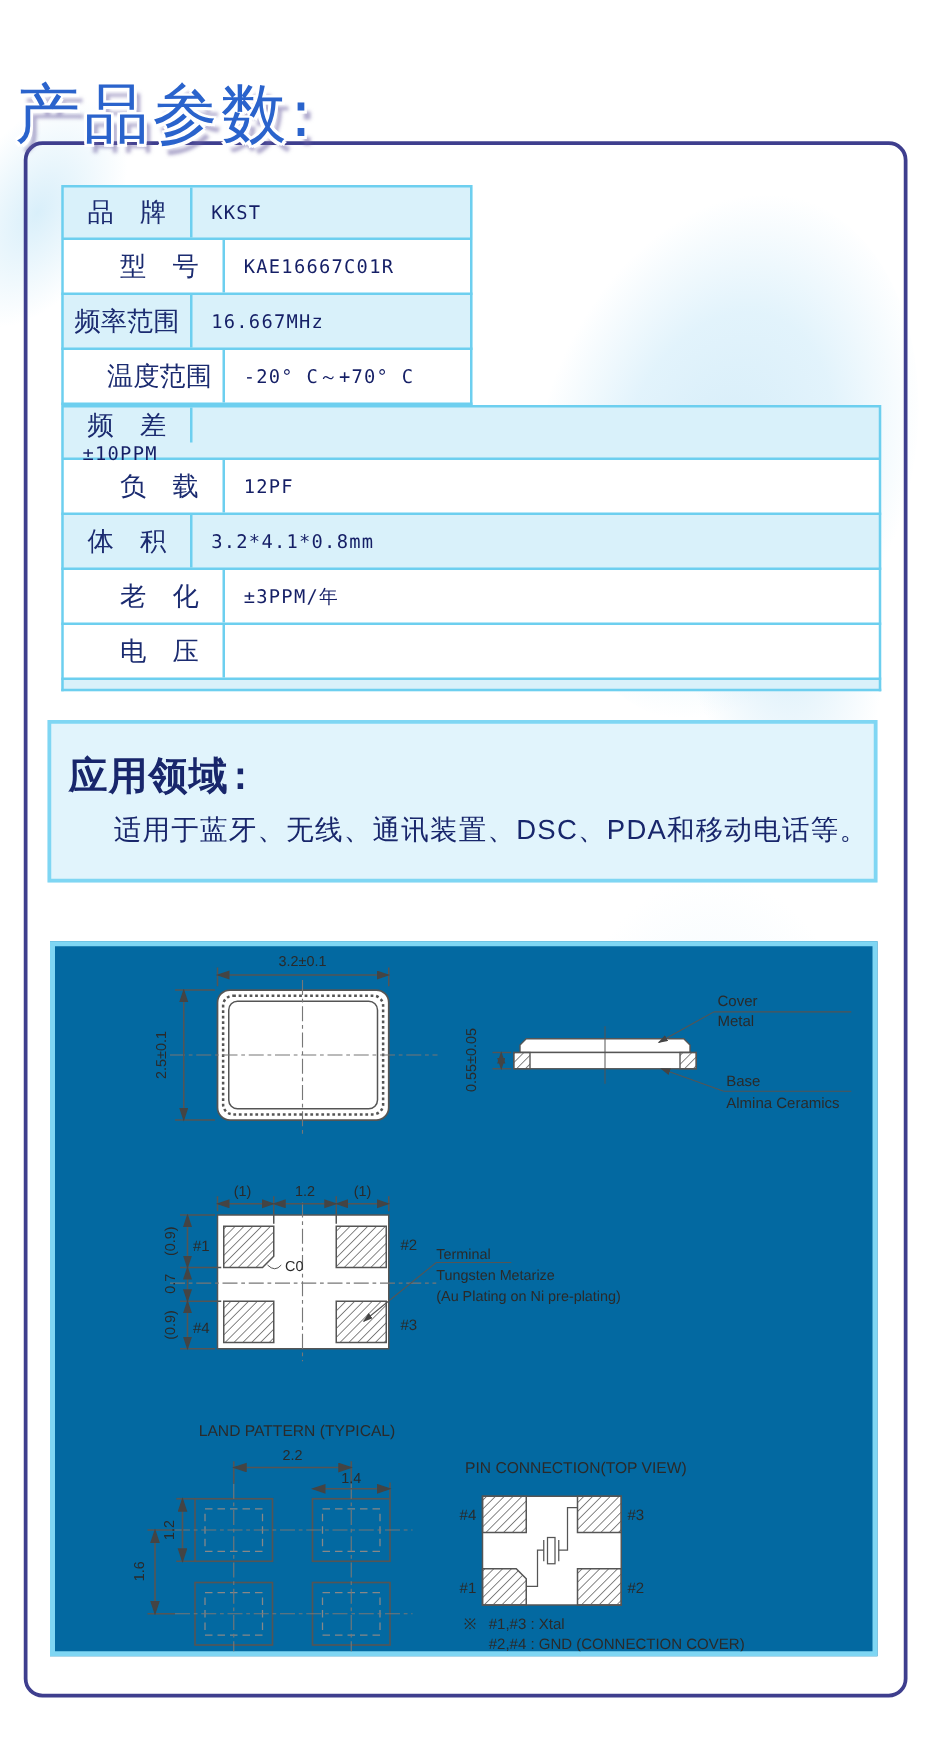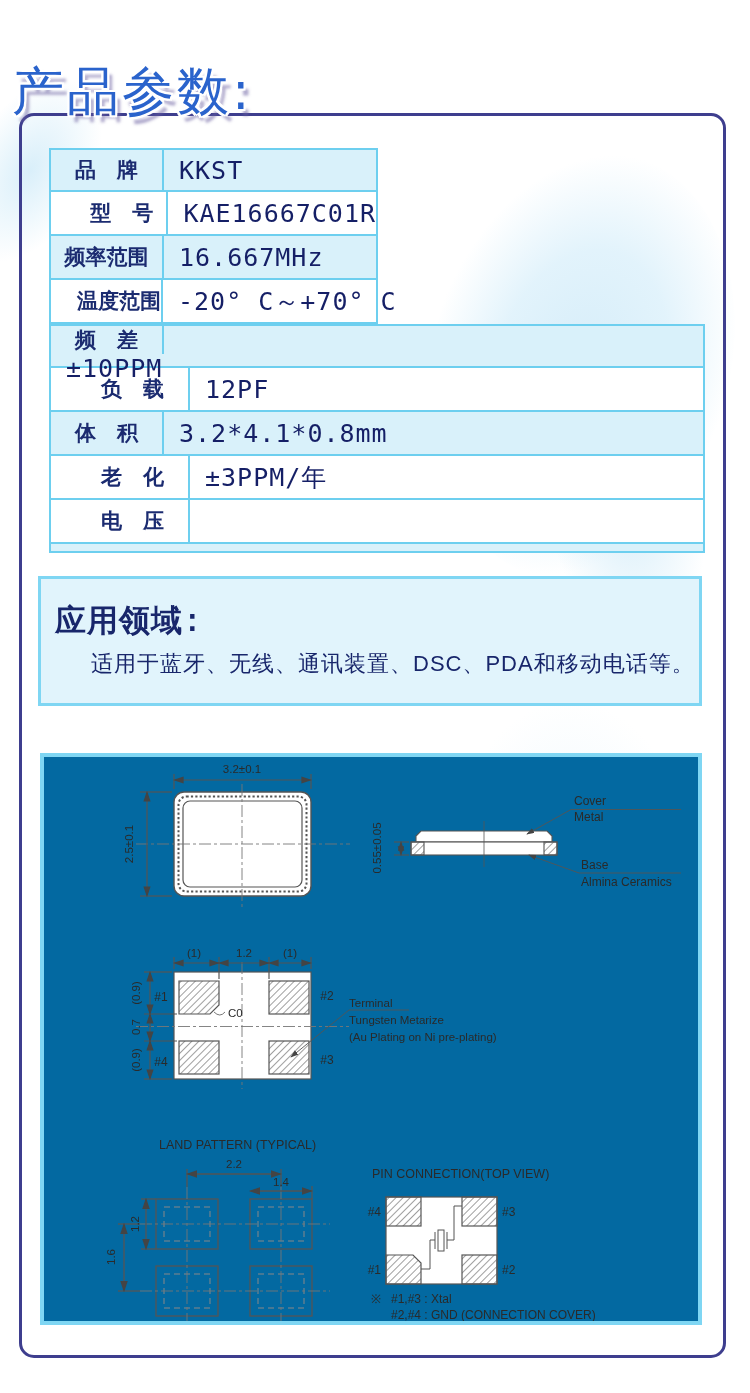--- a/index.html
+++ b/index.html
@@ -39,28 +39,28 @@
   .spec-table{position:absolute;left:49px;top:148px;z-index:2;}
   .srow{display:flex;height:44px;box-sizing:border-box;
         border-left:2px solid #6dcfef;border-right:2px solid #6dcfef;border-bottom:2px solid #6dcfef;}
   .srow.first{border-top:2px solid #6dcfef;}
   .srow.topline{border-top:2px solid #6dcfef;flex-direction:column;}
   .srow.narrow{width:329px;}
   .srow.wide{width:656px;}
   .srow.alt{background:#d9f1fa;}
   .srow.plain{background:#ffffff;padding-left:26px;}
   .cell-label{
-    width:113px;box-sizing:border-box;border-right:2px solid #6dcfef;
+    width:103px;box-sizing:border-box;border-right:2px solid #6dcfef;
     display:flex;align-items:center;justify-content:center;
-    font-weight:bold;font-size:21px;color:#1b2b70;white-space:nowrap;
+    font-weight:normal;font-size:21px;color:#1b2b70;white-space:nowrap;
   }
   .cell-value{
     flex:1;display:flex;align-items:center;padding-left:15px;
     font-family:"DejaVu Sans Mono","Liberation Mono",monospace;
-    font-size:25px;color:#151f66;letter-spacing:1px;white-space:nowrap;
+    font-size:15px;color:#151f66;letter-spacing:1px;white-space:nowrap;
   }
   .table-strip{width:656px;height:9px;background:#d9f1fa;box-sizing:border-box;
         border-left:2px solid #6dcfef;border-right:2px solid #6dcfef;border-bottom:2px solid #6dcfef;}
 
   .app-box{
     position:absolute;left:38px;top:576px;width:664px;height:130px;z-index:2;
     background:#e1f4fc;border:3px solid #7fd6f3;box-sizing:border-box;
   }
   .app-title{position:absolute;left:14px;top:21px;font-weight:bold;font-size:31px;color:#18266b;letter-spacing:1px;font-family:Liberation Mono, monospace;}
   .app-body{position:absolute;left:50px;top:70px;font-weight:normal;font-size:22px;color:#18266b;letter-spacing:1px;white-space:nowrap;}

